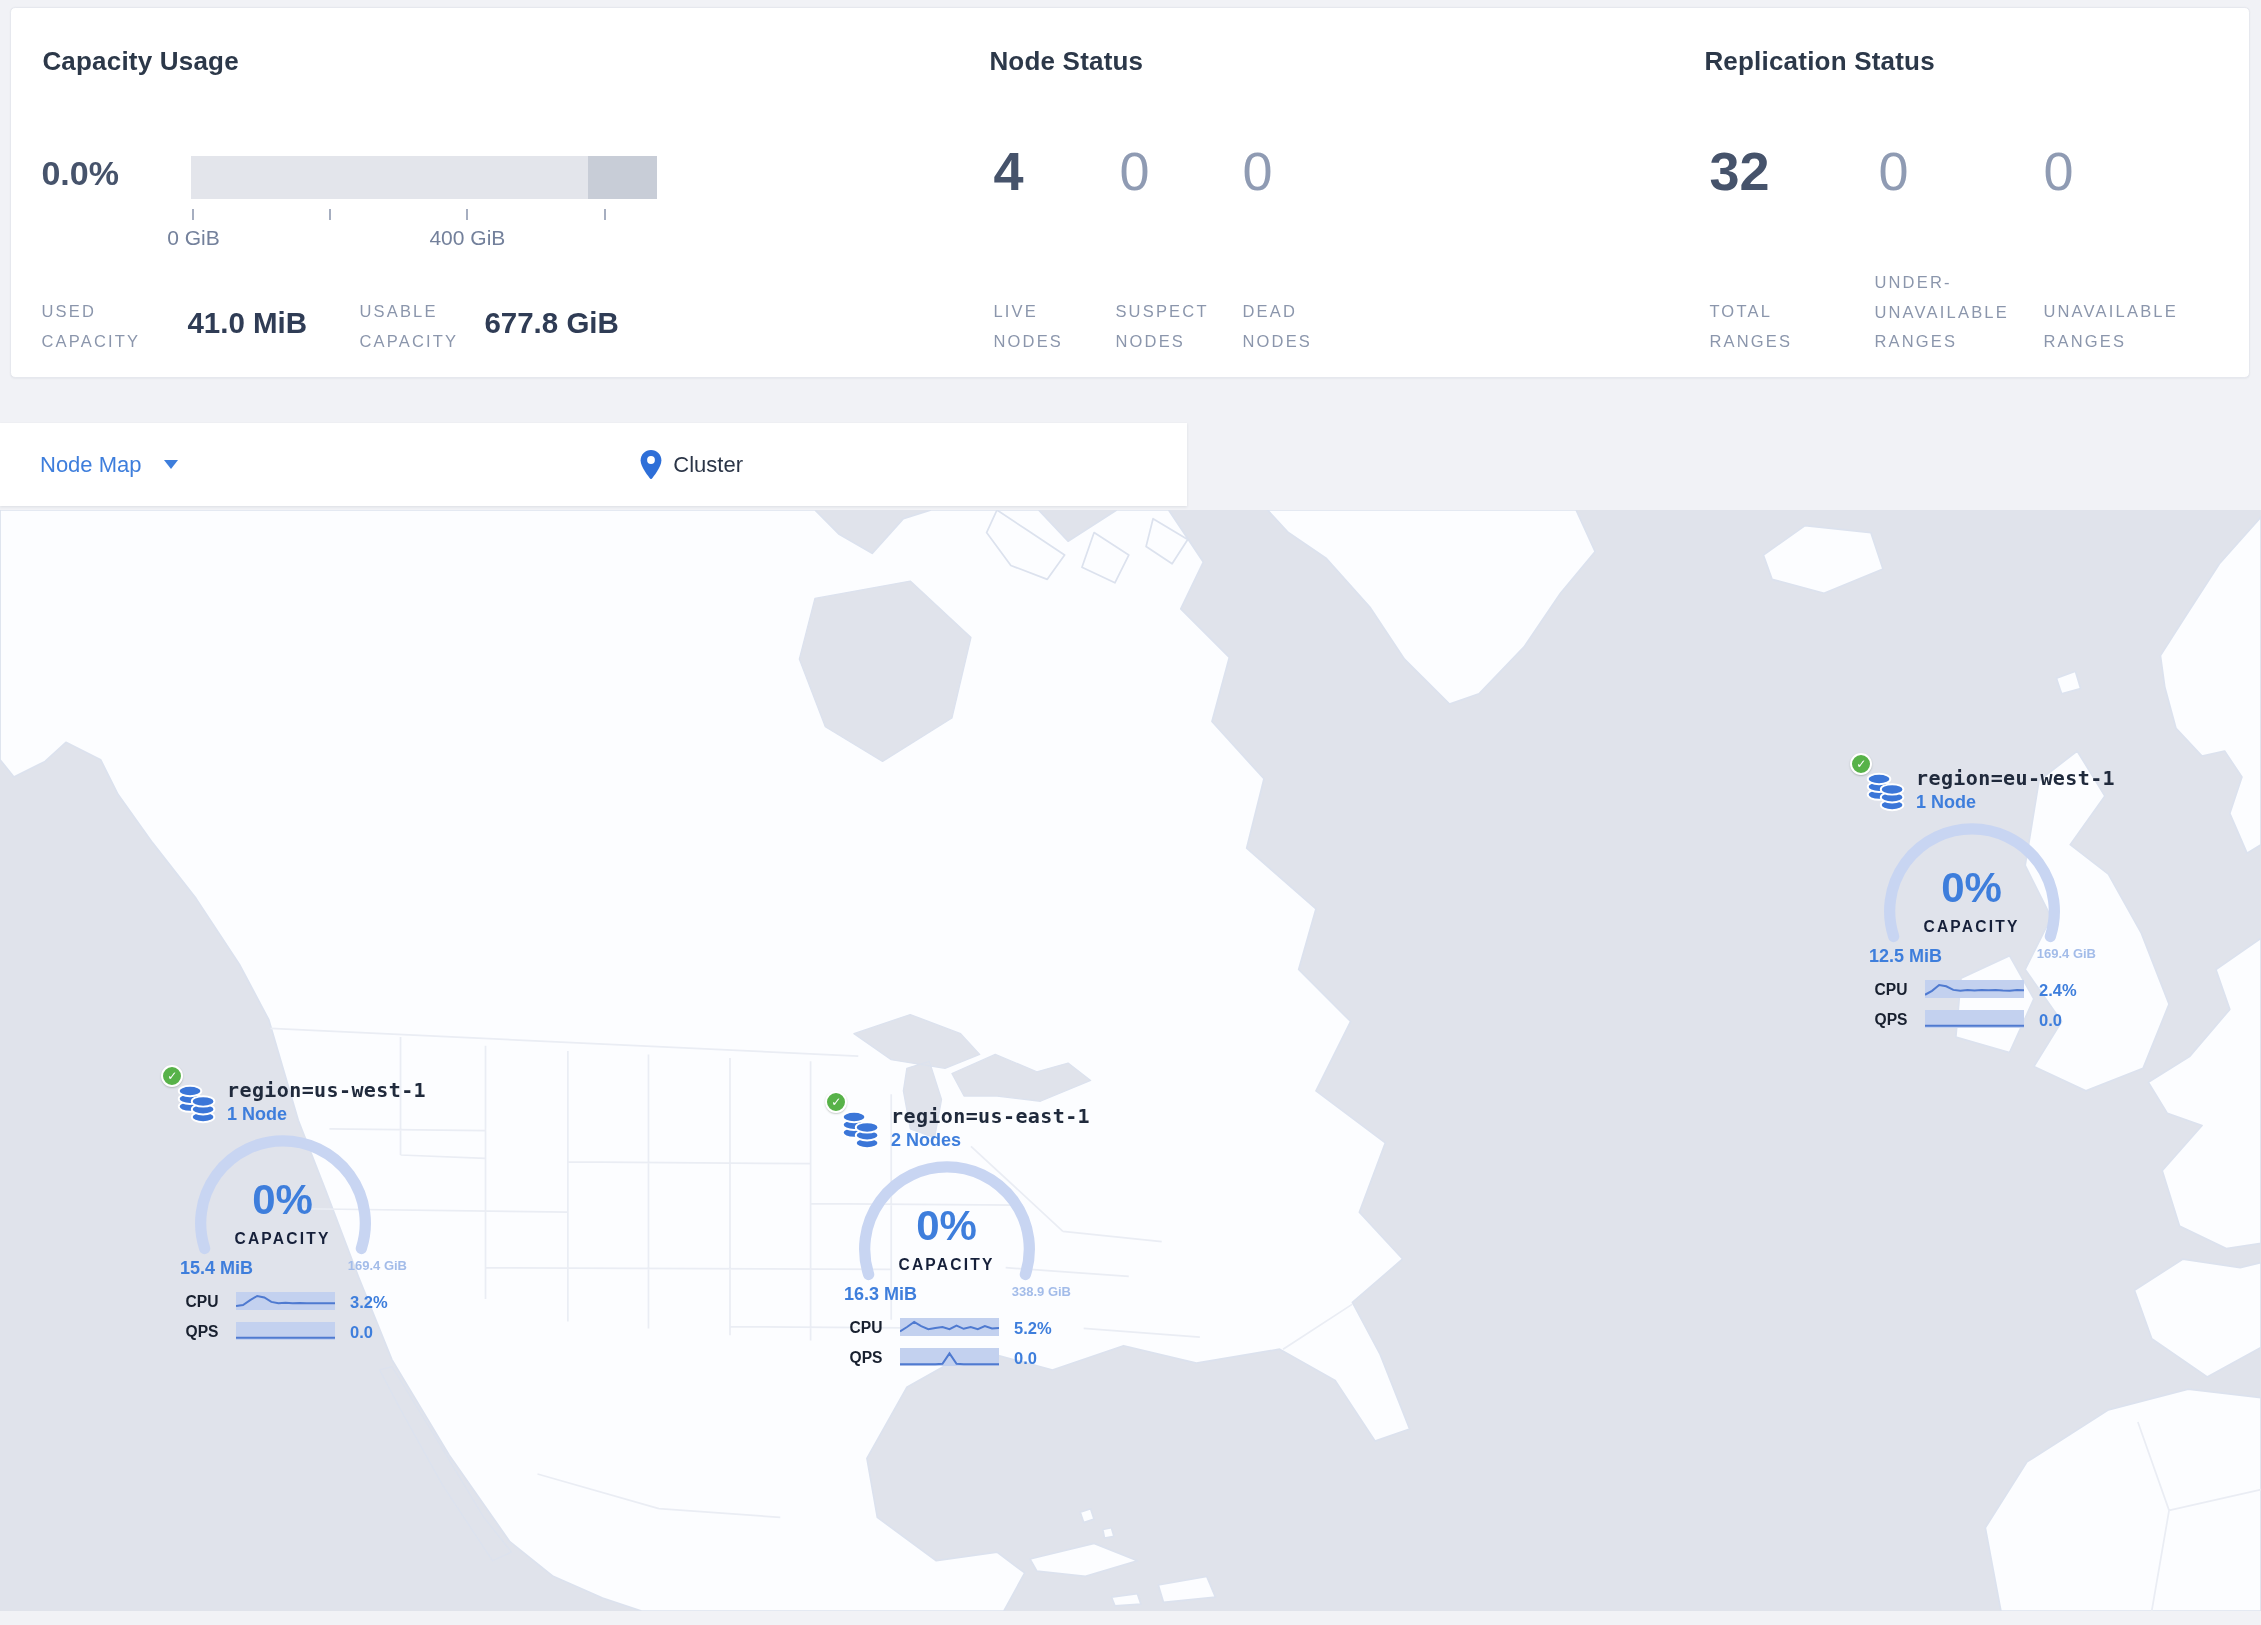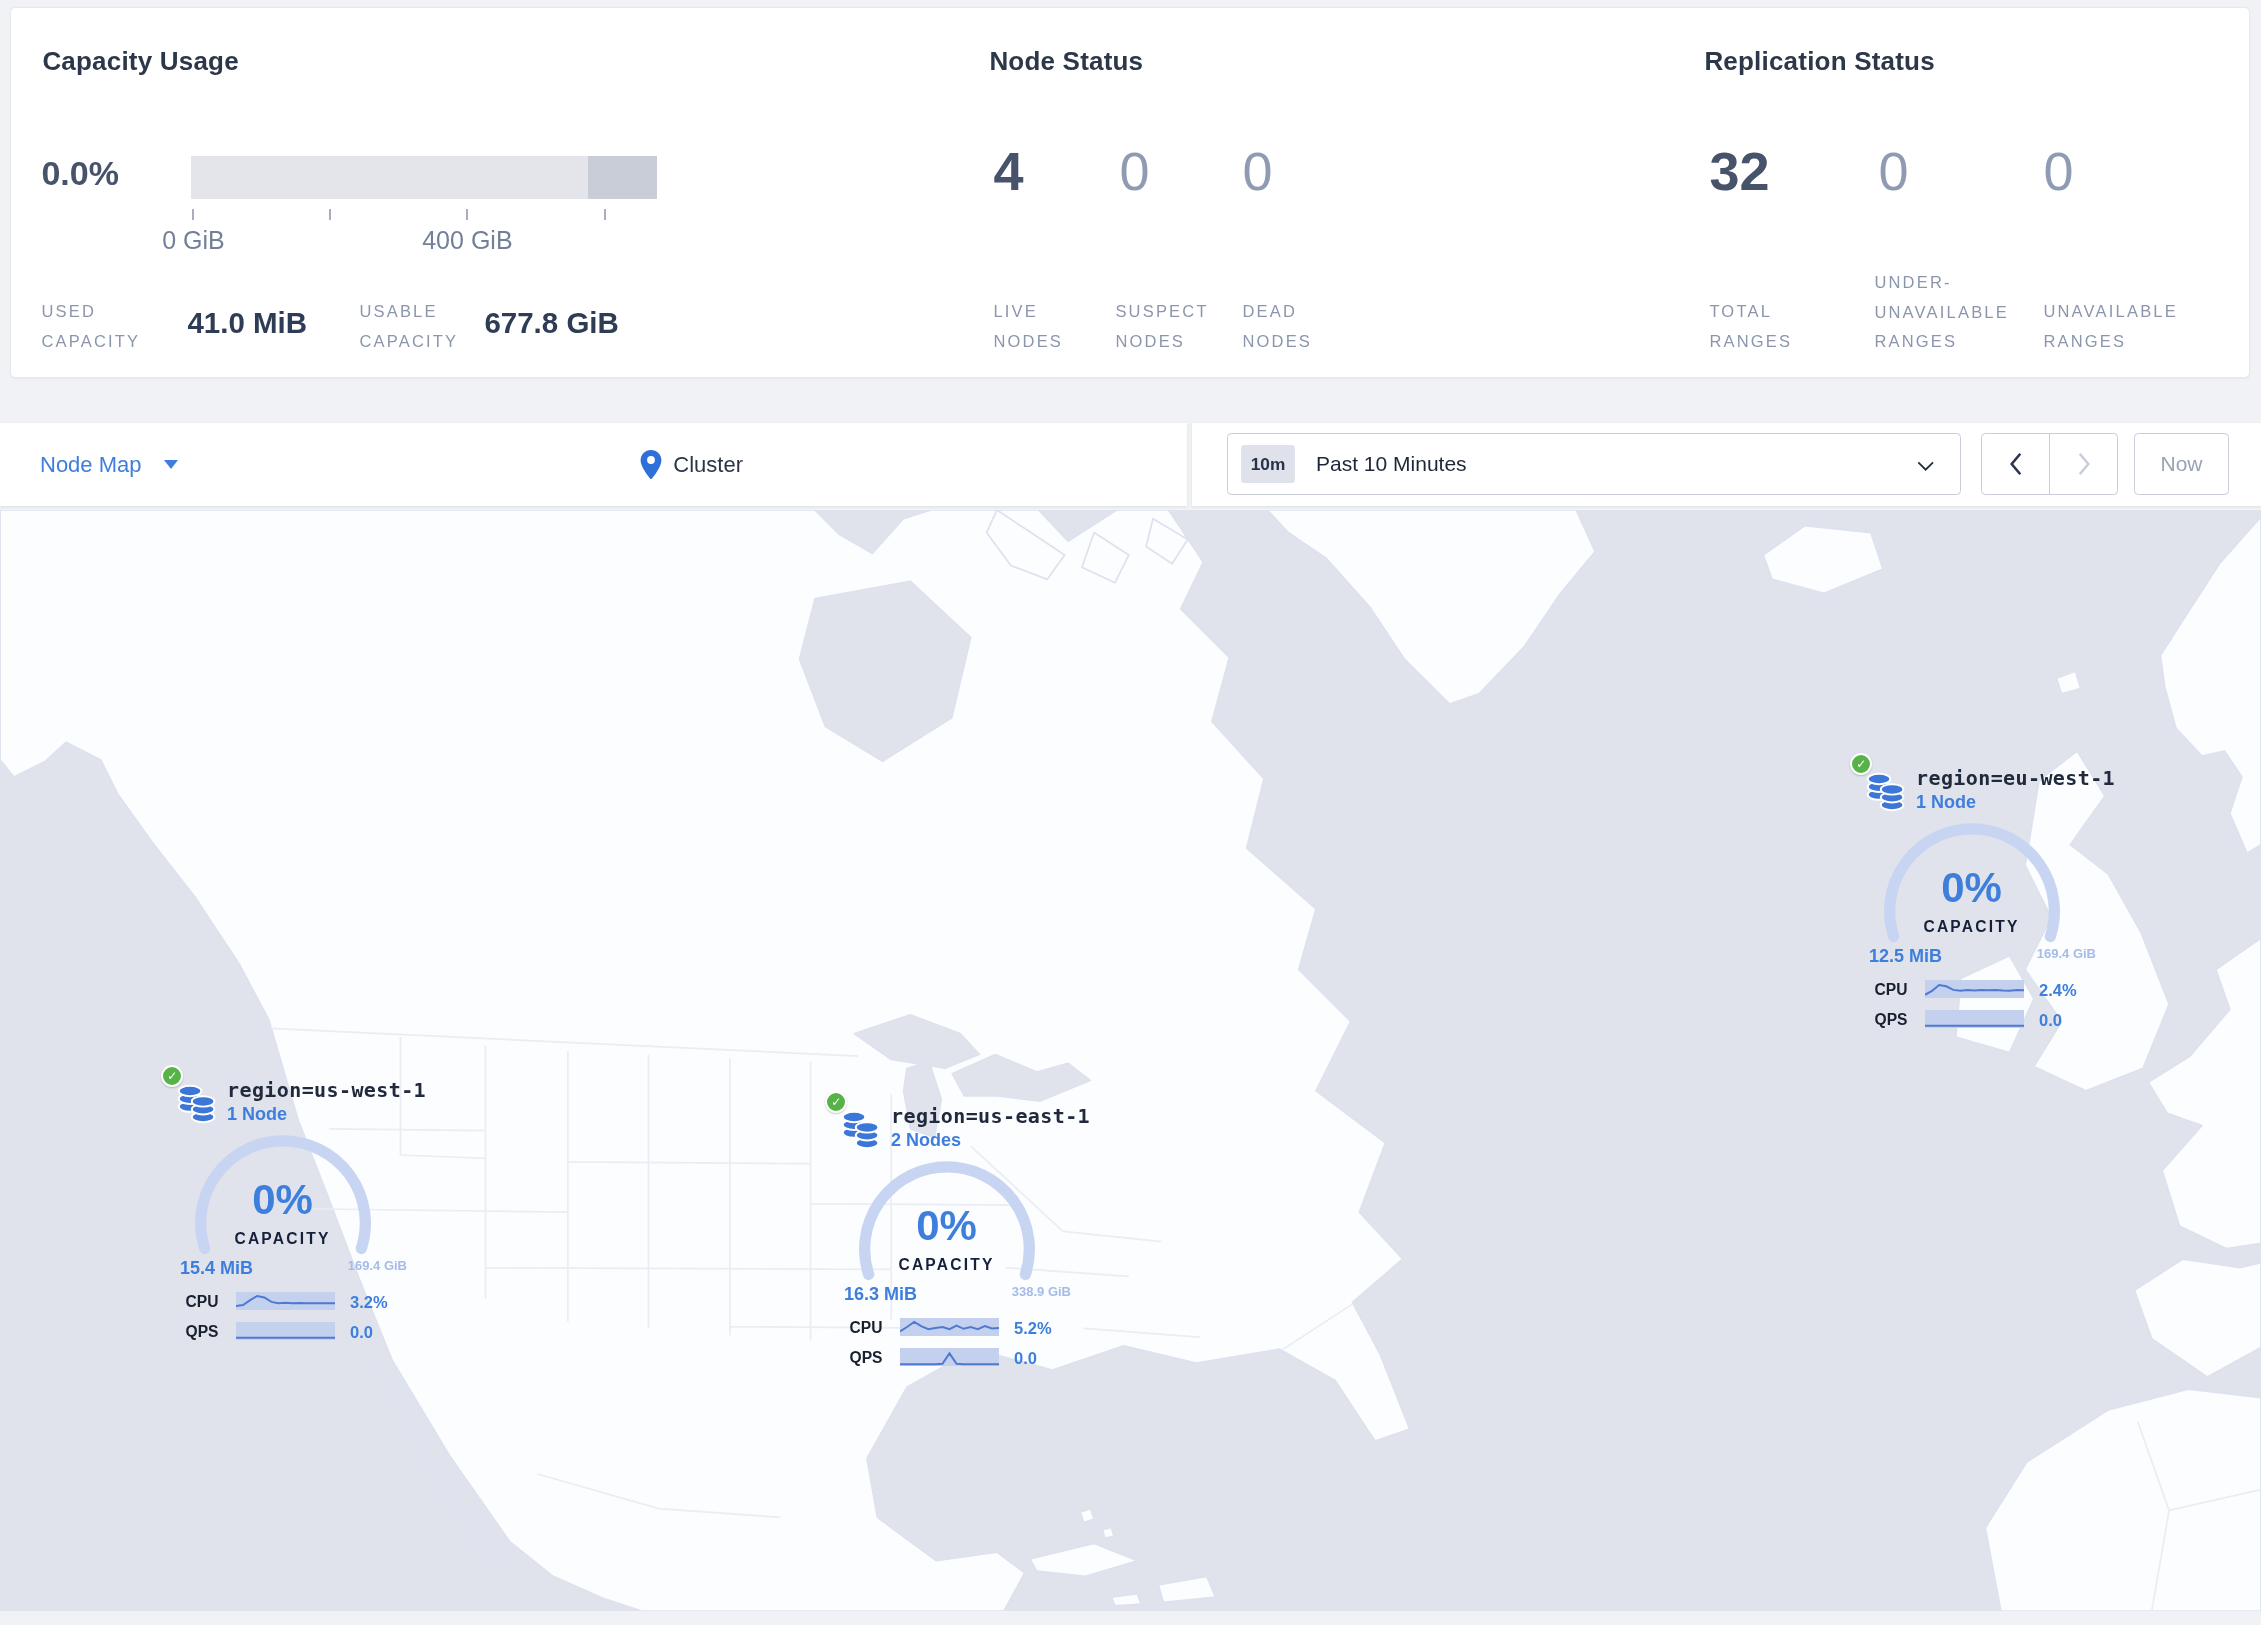--- a/index.html
+++ b/index.html
@@ -13,21 +13,21 @@
              box-shadow:0 0.9px 1.7px rgba(44,56,73,.05); }
   .sec-title { position:absolute; top:38px; font-size:26px; font-weight:700; color:#2c3849; letter-spacing:0.2px; }
   .big-num { position:absolute; top:135px; font-size:54px; font-weight:700; color:#46536b; line-height:57px; }
   .big-num.muted { color:#8f9bb3; font-weight:500; }
   .stat-label { position:absolute; top:277px; font-size:16.5px; font-weight:500; color:#8b96ac;
                 letter-spacing:2.2px; line-height:29.5px; white-space:nowrap;margin-top:12px; }
   .pct-big { position:absolute; left:30px; top:137px; font-size:34px; font-weight:700; color:#46536b; line-height:57px; }
   .cap-bar { position:absolute; left:180px; top:148px; width:466px; height:43px; background:#e3e5eb; }
   .cap-bar .dark-seg { position:absolute; right:0; top:0; width:69px; height:100%; background:#c8cdd7; }
   .tick { position:absolute; top:201px; width:1.7px; height:11.3px; background:#a6aec0; }
-  .tick-label { position:absolute; top:218px; font-size:25px; color:#73809b; transform:translateX(-50%); white-space:nowrap; }
+  .tick-label { position:absolute; top:218px; font-size:21px; color:#73809b; transform:translateX(-50%); white-space:nowrap; }
   .cap-val { position:absolute; top:298px; font-size:29.5px; font-weight:700; color:#2f3c55; white-space:nowrap; }
 
   
   .toolbar-left { position:absolute; left:0; top:423px; width:1187px; height:83px; background:#fff;
                   box-shadow:0 0.9px 2.6px rgba(44,56,73,.10); }
   .toolbar-right { position:absolute; left:1192px; top:423px; width:1069px; height:83px; background:#fff;
                    box-shadow:0 0.9px 2.6px rgba(44,56,73,.10); }
   .view-selector { position:absolute; left:40px; top:0; height:83px; display:flex; align-items:center; cursor:pointer; }
   .view-selector .vs-label { font-size:22px; font-weight:500; color:#3e7edc; }
   .caret-down { display:inline-block; width:0; height:0; margin-left:22.5px;
@@ -155,42 +155,20 @@
     </div>
     <div class="breadcrumb">
       <svg width="22" height="29.5" viewBox="0 0 24 34">
         <path d="M12 0C5.37 0 0 5.37 0 12c0 8.5 12 22 12 22s12-13.5 12-22C24 5.37 18.63 0 12 0z" fill="#2e6fd8"></path>
         <circle cx="12" cy="11.5" r="4.5" fill="#ffffff"></circle>
       </svg>
       <span class="bc-label">Cluster</span>
     </div>
   </div>
 
-  <div class="toolbar-right">
-    <div class="time-box">
-      <span class="time-badge">10m</span>
-      <span class="time-label">Past 10 Minutes</span>
-      <svg class="time-chevron" width="17.3" height="10.4" viewBox="0 0 20 12">
-        <polyline points="1.5,1.5 10,10 18.5,1.5" fill="none" stroke="#202a3c" stroke-width="2"></polyline>
-      </svg>
-    </div>
-    <div class="arrow-group">
-      <div class="arrow-btn first">
-        <svg width="14" height="24" viewBox="0 0 16 28">
-          <polyline points="13,2 3,14 13,26" fill="none" stroke="#2c3747" stroke-width="3"></polyline>
-        </svg>
-      </div>
-      <div class="arrow-btn">
-        <svg width="14" height="24" viewBox="0 0 16 28">
-          <polyline points="3,2 13,14 3,26" fill="none" stroke="#c9cfda" stroke-width="3"></polyline>
-        </svg>
-      </div>
-    </div>
-    <div class="now-btn">Now</div>
-  </div>
 
   <div class="map-wrap">
     <svg class="world" width="2261" height="1101" viewBox="0 588 2608 1270">
       <rect x="0" y="588" width="2608" height="1270" fill="#e0e3eb"></rect>
 
       <path class="land" d="M 0 588 L 940 588 L 968 616 L 1006 638 L 1042 598 L 1074 588 L 1198 588 L 1232 624 L 1288 588 L 1348 588 L 1388 648 L 1362 702 L 1418 758 L 1398 832 L 1458 898 L 1438 978 L 1518 1048 L 1498 1118 L 1558 1178 L 1518 1258 L 1598 1318 L 1568 1398 L 1618 1452 L 1560 1502 L 1592 1562 L 1626 1648 L 1586 1662 L 1540 1592 L 1476 1556 L 1380 1572 L 1296 1552 L 1214 1580 L 1124 1556 L 1046 1600 L 1000 1682 L 1012 1750 L 1080 1800 L 1150 1790 L 1182 1814 L 1158 1858 L 740 1858 L 695 1843 L 638 1818 L 588 1778 L 518 1678 L 452 1568 L 414 1474 L 376 1374 L 344 1292 L 310 1176 L 276 1112 L 226 1036 L 176 972 L 136 916 L 116 876 L 76 856 L 52 878 L 16 896 L 0 876 Z"></path>
 
       <path class="land" d="M 1150 588 L 1186 612 L 1228 640 L 1208 668 L 1166 652 L 1138 614 Z M 1262 614 L 1302 640 L 1286 672 L 1248 654 Z M 1330 598 L 1370 622 L 1352 650 L 1322 630 Z"></path>
 
       <path class="land" d="M 1462 588 L 1818 588 L 1840 636 L 1800 684 L 1758 746 L 1706 800 L 1672 812 L 1620 760 L 1580 700 L 1530 644 L 1486 614 Z"></path>

